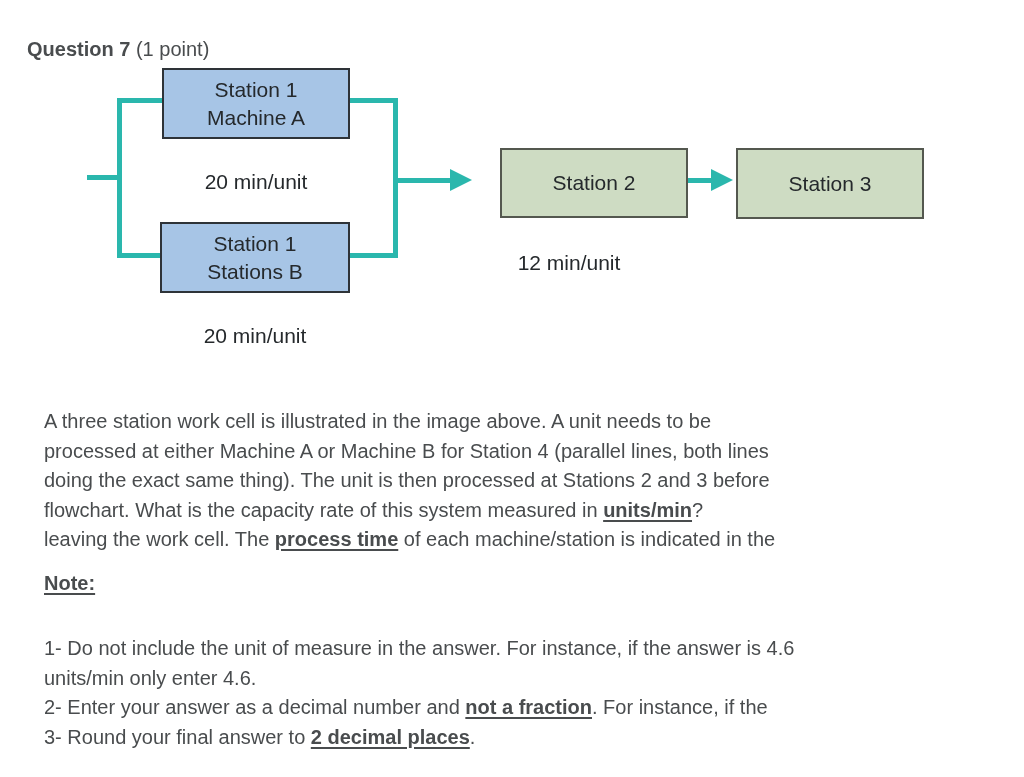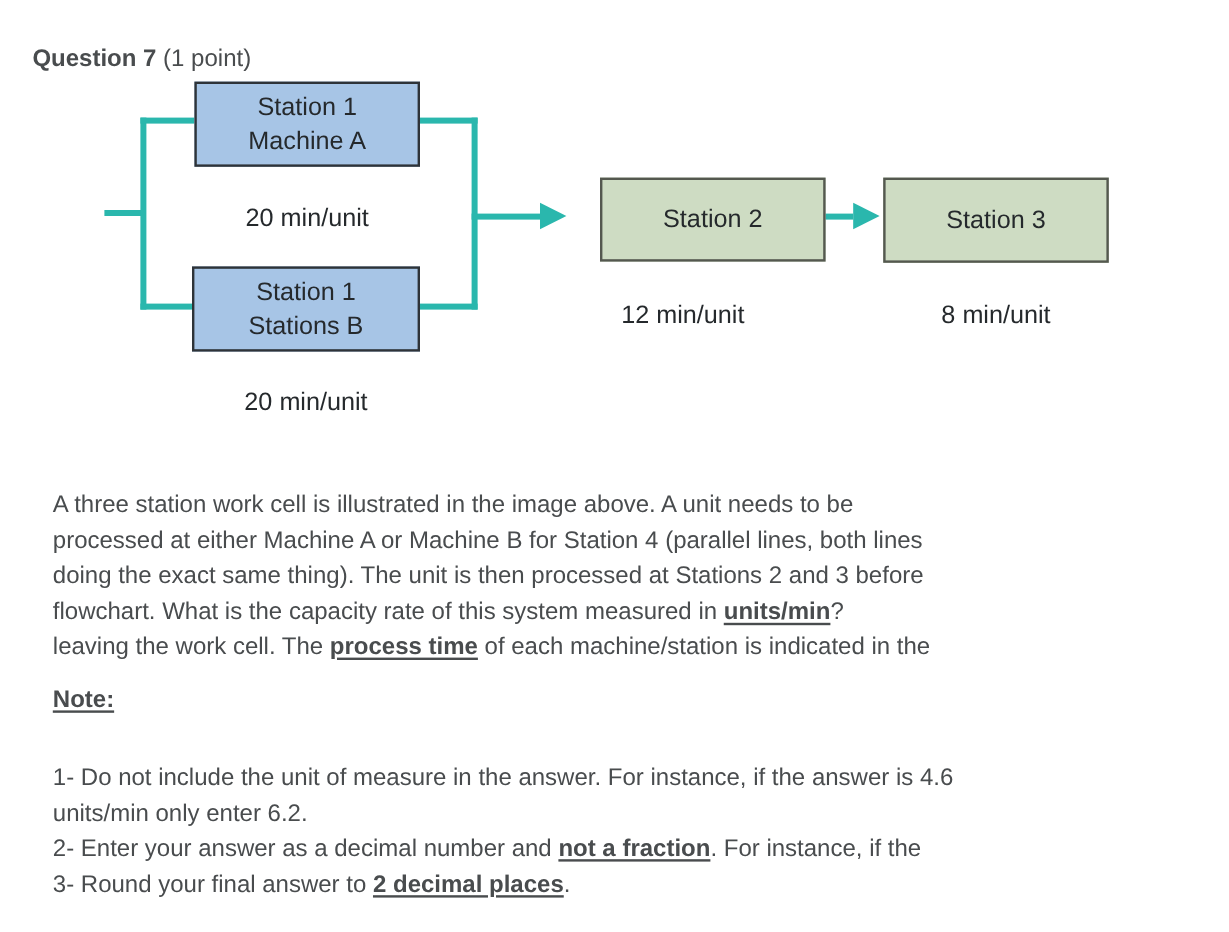--- a/index.html
+++ b/index.html
@@ -106,33 +106,32 @@
   <div class="dbox green" style="left:475px; top:148px; width:188px; height:70px;margin-left:25px;">
     <span>Station 2</span>
   </div>
   <div class="dbox green" style="left:736px; top:148px; width:188px; height:71px;">
     <span>Station 3</span>
   </div>
 
   <div class="rate" style="left:162px; top:150px; width:188px;">20 min/unit</div>
   <div class="rate" style="left:160px; top:304px; width:190px;">20 min/unit</div>
   <div class="rate" style="left:475px; top:231px; width:188px;">12 min/unit</div>
-  <div class="rate" style="left:736px; top:231px; width:188px;">8 min/unit</div>
 </div>
 
 <div class="abs copy" style="left:44px; top:389px;">
   <div><span>A three station work cell is illustrated in the image above. A unit needs to be</span></div>
   <div><span>processed at either Machine A or Machine B for Station 4 (parallel lines, both lines</span></div>
   <div><span>doing the exact same thing). The unit is then processed at Stations 2 and 3 before</span></div>
   <div><span>flowchart. What is the capacity rate of this system measured in </span><span class="bu">units/min</span><span>?</span></div>
   <div><span>leaving the work cell. The </span><span class="bu">process time</span><span> of each machine/station is indicated in the</span></div>
 </div>
 
 <div class="abs copy" style="left:44px; top:551px;">
   <span class="bu">Note:</span>
 </div>
 
 <div class="abs copy" style="left:44px; top:616px;">
   <div><span>1- Do not include the unit of measure in the answer. For instance, if the answer is 4.6</span></div>
-  <div><span>units/min only enter 6.2.</span></div>
+  <div><span>units/min only enter 4.6.</span></div>
   <div><span>2- Enter your answer as a decimal number and </span><span class="bu">not a fraction</span><span>. For instance, if the</span></div>
   <div><span>3- Round your final answer to </span><span class="bu">2 decimal places</span><span>.</span></div>
 </div>
 
 </body></html>

